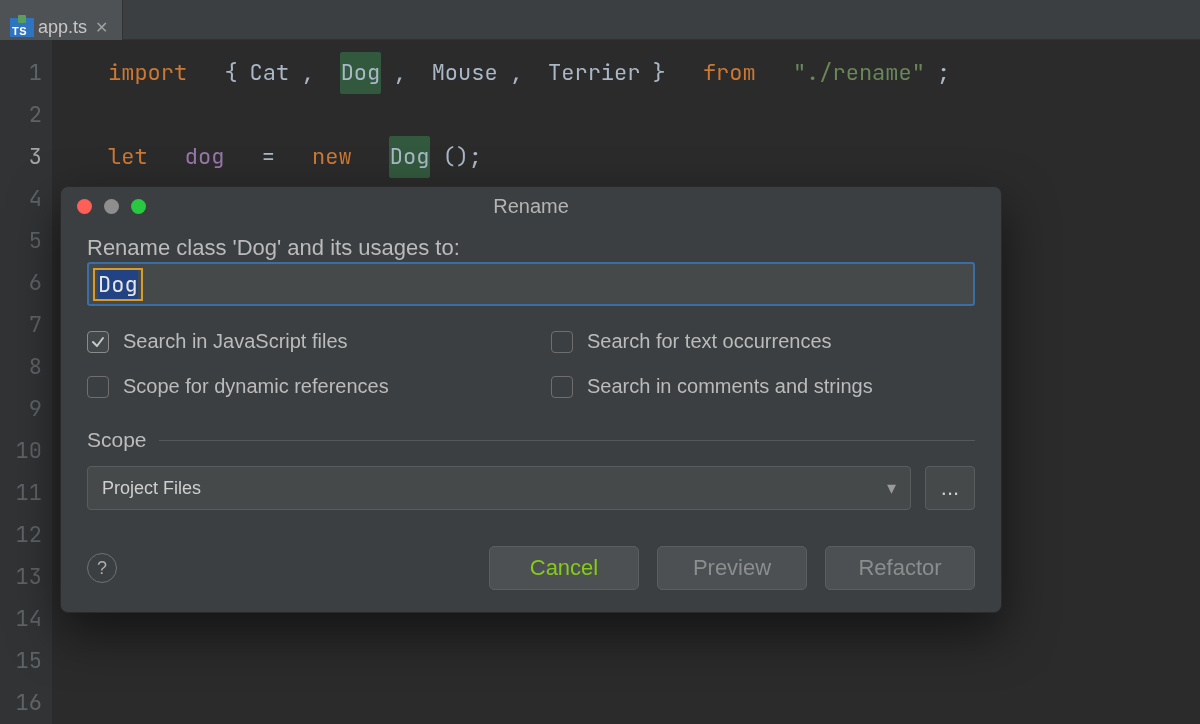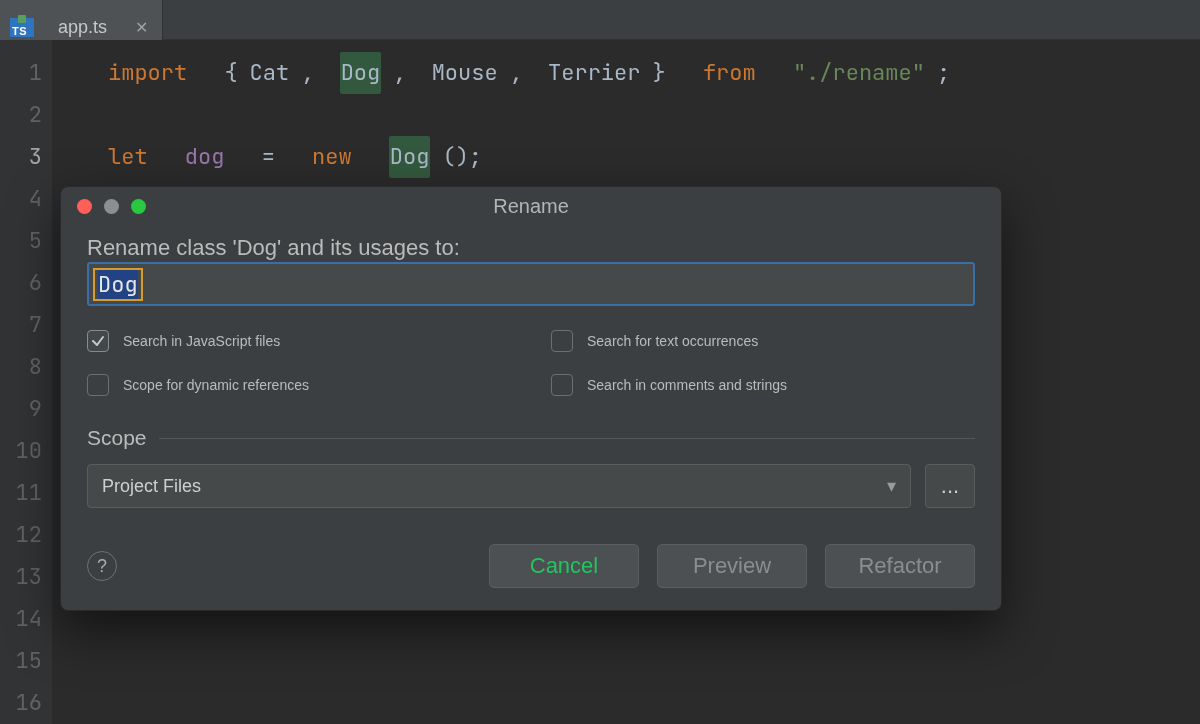--- a/index.html
+++ b/index.html
@@ -16,21 +16,21 @@
   .tabbar {
     height: 40px;
     background: #3c3f41;
     border-bottom: 1px solid #323232;
     display: flex;
     align-items: stretch;
   }
   .tab {
     display: flex;
     align-items: center;
-    gap: 24px;
+    gap: 4px;
     padding: 16px 14px 0 10px;
     background: #4e5254;
     color: #bfbfbf;
     border-right: 1px solid #323232;
     position: relative;
   }
   .tab::after{
     content:"";
     position:absolute; left:0; right:0; bottom:-1px; height:3px;
     background:#4e5254;
@@ -138,21 +138,21 @@
     font-size:22px;
   }
 
   .checks {
     display:grid;
     grid-template-columns: 1fr 1fr;
     column-gap: 40px;
     row-gap: 22px;
     margin-top: 24px;
   }
-  .check { display:flex; align-items:center; gap:14px; font-size:14px; color:#bbbbbb; cursor:default;}
+  .check { display:flex; align-items:center; gap:14px; font-size:20px; color:#bbbbbb; cursor:default;}
   .cb {
     width:22px; height:22px; border:1.5px solid #6e6e6e; border-radius:4px;
     display:inline-flex; align-items:center; justify-content:center;
     background:#3c3f41;
   }
   .cb.checked { background:#43494a; border-color:#8a8a8a; }
   .cb.checked svg { stroke:#c9c9c9; }
 
   .scope-row { margin-top: 30px; display:flex; align-items:center; gap:12px; }
   .scope-label { font-size:21px; color:#bbbbbb; }
@@ -178,21 +178,21 @@
   }
   .help {
     width:30px; height:30px; border:1.5px solid #6f7273; border-radius:50%;
     display:flex; align-items:center; justify-content:center;
     color:#aeaeae; font-size:18px;
   }
   .spacer { flex:1; }
   .btn {
     min-width:150px; height:44px;
     background:#4c5052; border:1px solid #5b5e60; border-radius:5px;
-    color:#22c55e; font-size:22px;
+    color:#84cc16; font-size:22px;
     display:flex; align-items:center; justify-content:center;
     padding:0 22px; margin-left:18px;
   }
   .btn.dim { color:#8b8d8e; }
 </style>
 </head>
 <body>
 
 <div class="tabbar">
   <div class="tab">

